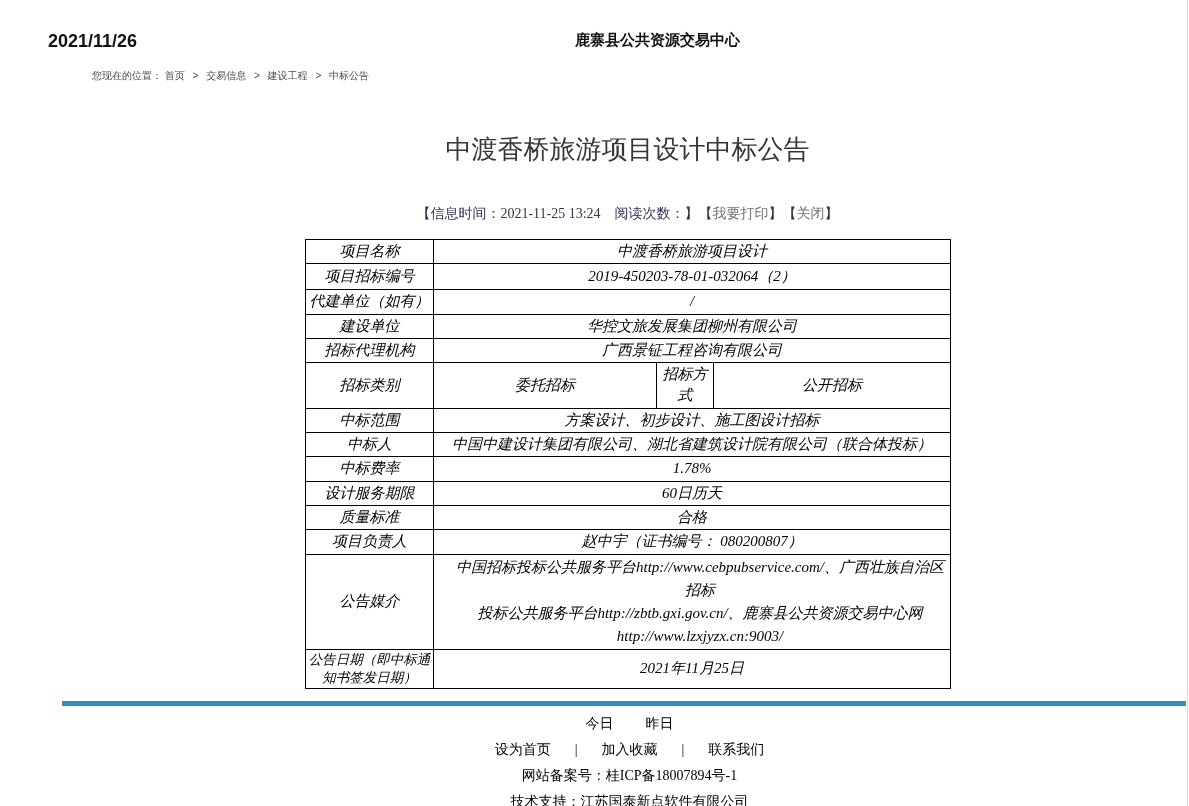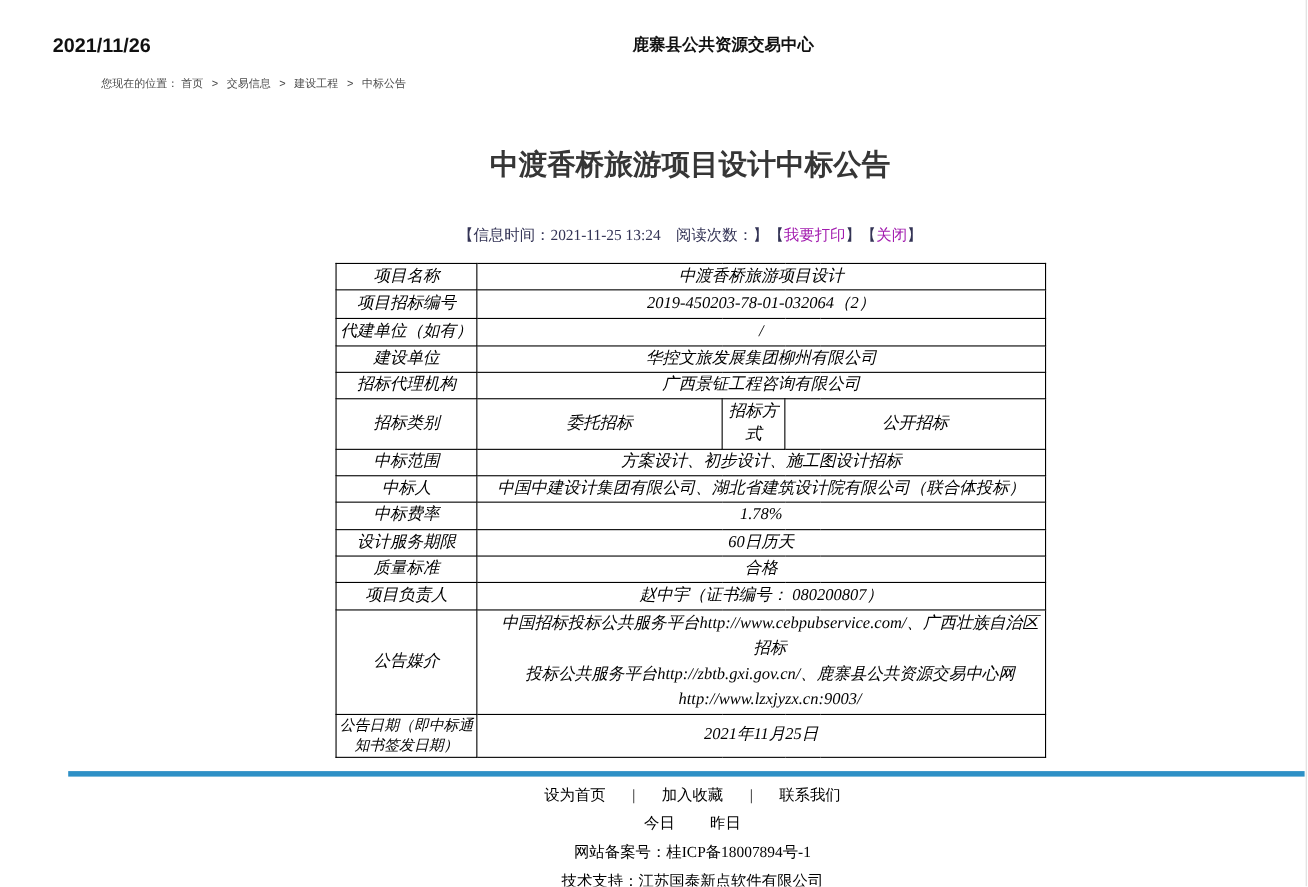--- a/index.html
+++ b/index.html
@@ -9,25 +9,25 @@
   .print-date { position:absolute; left:48px; top:31px; font-size:18px; font-weight:bold; color:#111; }
   .print-site-title { position:absolute; left:575px; top:31px; font-size:15px; font-weight:bold; color:#111; }
 
   .breadcrumb { position:absolute; left:92px; top:69px; font-size:10px; color:#4a4a4a; }
   .breadcrumb span { color:#4a4a4a; }
   .breadcrumb .sep { margin:0 5px; }
 
   .content { position:absolute; left:305px; top:0; width:645px; }
 
   .page-title { position:absolute; top:132px; left:0; width:100%; text-align:center;
-                font-size:26px; font-weight:bold; color:#363636; letter-spacing:0; }
+                font-size:26px; font-weight:normal; color:#363636; letter-spacing:0; }
 
   .info-bar { position:absolute; top:205px; left:-80px; width:805px; text-align:center;
               font-family:"Liberation Serif","DejaVu Serif",serif; font-size:14px; color:#333355; }
-  .info-bar .lnk { color:#a21caf; cursor:pointer; }
+  .info-bar .lnk { color:#737373; cursor:pointer; }
 
   table.ann { position:absolute; top:239px; left:0; width:645px; border-collapse:collapse;
               font-family:"Liberation Serif","DejaVu Serif",serif; font-size:15px; color:#000;
               table-layout:fixed; }
   table.ann td { border:1.5px solid #000; text-align:center; vertical-align:middle;
                  padding:1px 3px; line-height:1.42; overflow:hidden;font-style:italic; }
   table.ann td.small { font-size:13.5px; line-height:1.35; padding:1px 1px; }
   table.ann td .ln { display:block; line-height:23px;margin-left:16px; }
 
   .footer-divider { position:absolute; left:62px; top:701px; width:1124px; height:5px; background:#2e90c6; }
@@ -140,22 +140,22 @@
     </tr>
   </tbody>
     </table>
 
 </div>
 
 <div class="footer-divider"></div>
 
 <div class="footer">
   <div class="frow">
-    <span class="flink">设为首页</span><span class="fsep">|</span><span class="flink">加入收藏</span><span class="fsep">|</span><span class="flink">联系我们</span>
+    <span class="cnt">今日</span><span class="cnt">昨日</span>
   </div>
   <div class="frow">
-    <span class="cnt">今日</span><span class="cnt">昨日</span>
+    <span class="flink">设为首页</span><span class="fsep">|</span><span class="flink">加入收藏</span><span class="fsep">|</span><span class="flink">联系我们</span>
   </div>
   <div class="frow">网站备案号：桂ICP备18007894号-1</div>
   <div class="frow">技术支持：江苏国泰新点软件有限公司</div>
 </div>
 
 <div class="window-edge-line"></div>
 
 </body></html>

